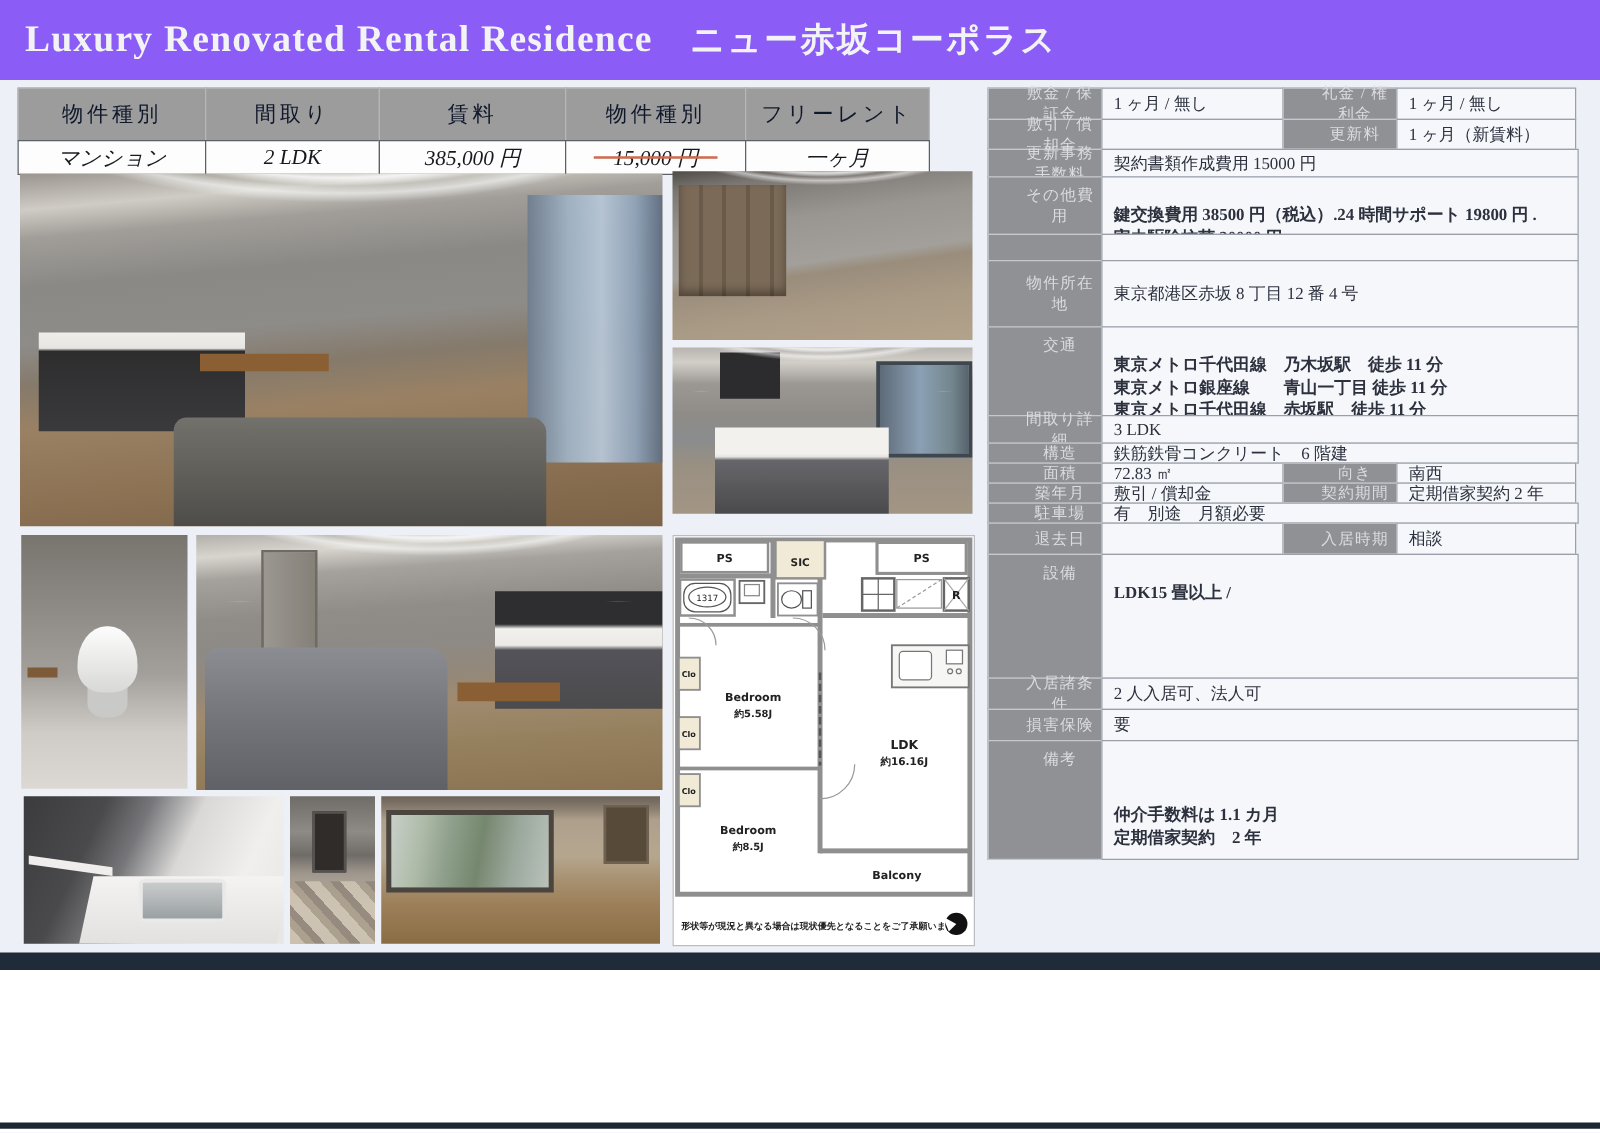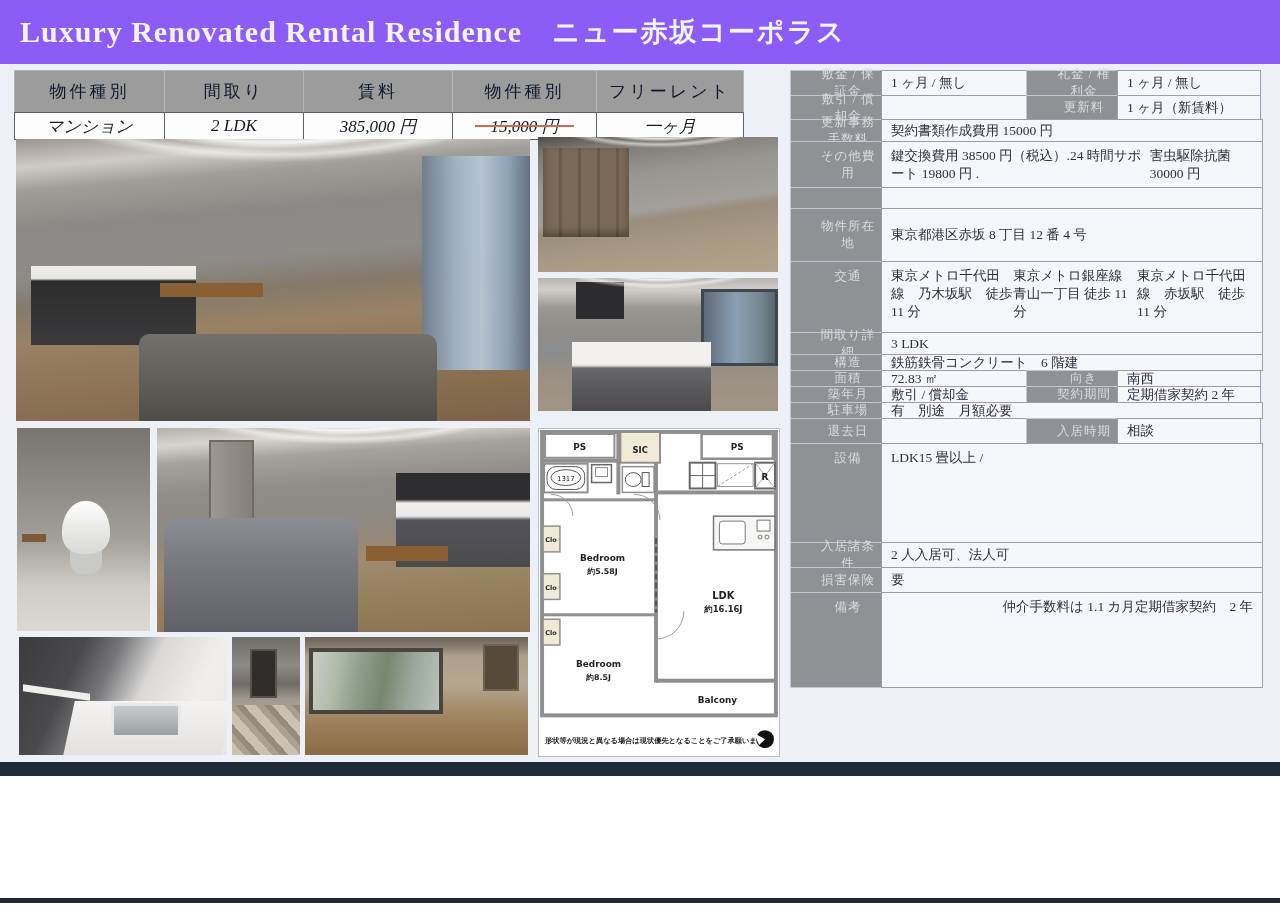--- a/index.html
+++ b/index.html
@@ -98,21 +98,21 @@
   
   .dtable{position:absolute;left:790px;top:70px;width:474px;}
   .drow{display:flex;}
   .drow + .drow{margin-top:-1px;}
   .dc{box-sizing:border-box;padding-left:24px;}
   .dc + .dc{margin-left:-1px;}
   .dl{background:#8f9195;color:#dadcdf;display:flex;align-items:center;justify-content:center;
       font-size:12.5px;letter-spacing:1px;border:1px solid #c5c8cd;text-align:center;}
   .dv{background:#f5f7fb;color:#2c313d;display:flex;align-items:center;font-size:13.5px;
       border:1px solid #9aa0aa;padding:2px 9px;}
-  .dv.multi{flex-direction:row;align-items:flex-start;justify-content:flex-start;padding-top:5px;line-height:18px;}
+  .dv.multi{flex-direction:column;align-items:flex-start;justify-content:flex-start;padding-top:21px;line-height:18px;font-weight:bold;}
   .dv.bottom{justify-content:flex-end;padding-bottom:8px;}
   .dl.top{align-items:flex-start;padding-top:6px;}
   .wl{width:92px}.wv1{width:146px}.wv2{width:144px}.wvf{width:382px}
   .h26{height:26px}.h25{height:25px}.h23{height:23px}.h47{height:47px}.h22{height:22px}
   .h38{height:54px}.h72{height:72px}.h24{height:17px}.h100{height:100px}.h32{height:32px}.h96{height:96px}
 
   
   .footer-bar{position:absolute;left:0;top:762px;width:1280px;height:14px;background:#202b39;}
   .bottom-white{position:absolute;left:0;top:776px;width:1280px;height:130px;background:#ffffff;}
   .bottom-line{position:absolute;left:0;top:898px;width:1280px;height:5px;background:#1c2733;}

